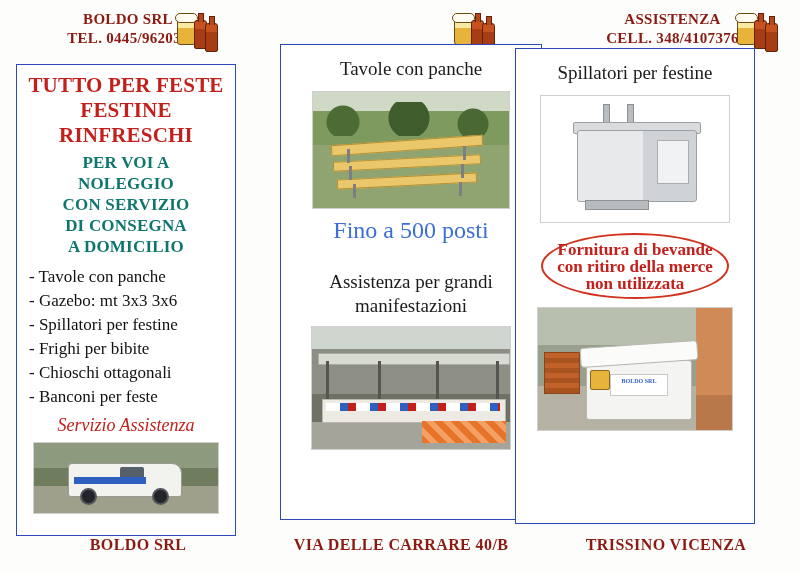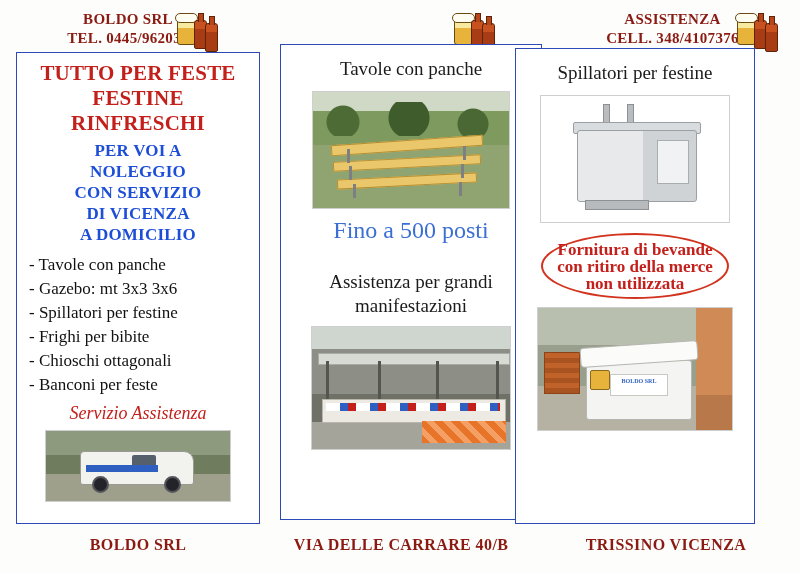--- a/index.html
+++ b/index.html
@@ -105,36 +105,36 @@
   .icon-mid  { left: 452px; top: 2px; }
   .icon-right{ left: 735px; top: 2px; }
 
   
   .panel {
     position: absolute;
     background: #ffffff;
     border: 1.5px solid #2c49b8;
     box-sizing: border-box;
   }
-  .panel-left  { left: 16px;  top: 52px; width: 244px; height: 472px; }
+  .panel-left  { left: 16px;  top: 64px; width: 220px; height: 472px; }
   .panel-mid   { left: 280px; top: 44px; width: 262px; height: 476px; }
   .panel-right { left: 515px; top: 48px; width: 240px; height: 476px; }
 
   
   .title-red {
     color: #c4201b;
     font-weight: bold;
     text-align: center;
     font-size: 21px;
     line-height: 25px;
     margin-top: 8px;
     letter-spacing: 0.2px;
   }
   .subtitle-blue {
-    color: #1d4ed8;
+    color: #0f766e;
     font-weight: bold;
     text-align: center;
     font-size: 17px;
     line-height: 21px;
     margin-top: 4px;
     letter-spacing: 0.2px;
   }
   .bullets {
     margin: 8px 0 0 12px;
     color: #111111;
@@ -378,21 +378,21 @@
   <div class="panel panel-left">
     <div class="title-red">
       <div>TUTTO PER FESTE</div>
       <div>FESTINE</div>
       <div>RINFRESCHI</div>
     </div>
     <div class="subtitle-blue">
       <div>PER VOI A</div>
       <div>NOLEGGIO</div>
       <div>CON SERVIZIO</div>
-      <div>DI VICENZA</div>
+      <div>DI CONSEGNA</div>
       <div>A DOMICILIO</div>
     </div>
     <div class="bullets">
       <div>- Tavole con panche</div>
       <div>- Gazebo: mt 3x3 3x6</div>
       <div>- Spillatori per festine</div>
       <div>- Frighi per bibite</div>
       <div>- Chioschi ottagonali</div>
       <div>- Banconi per feste</div>
     </div>

